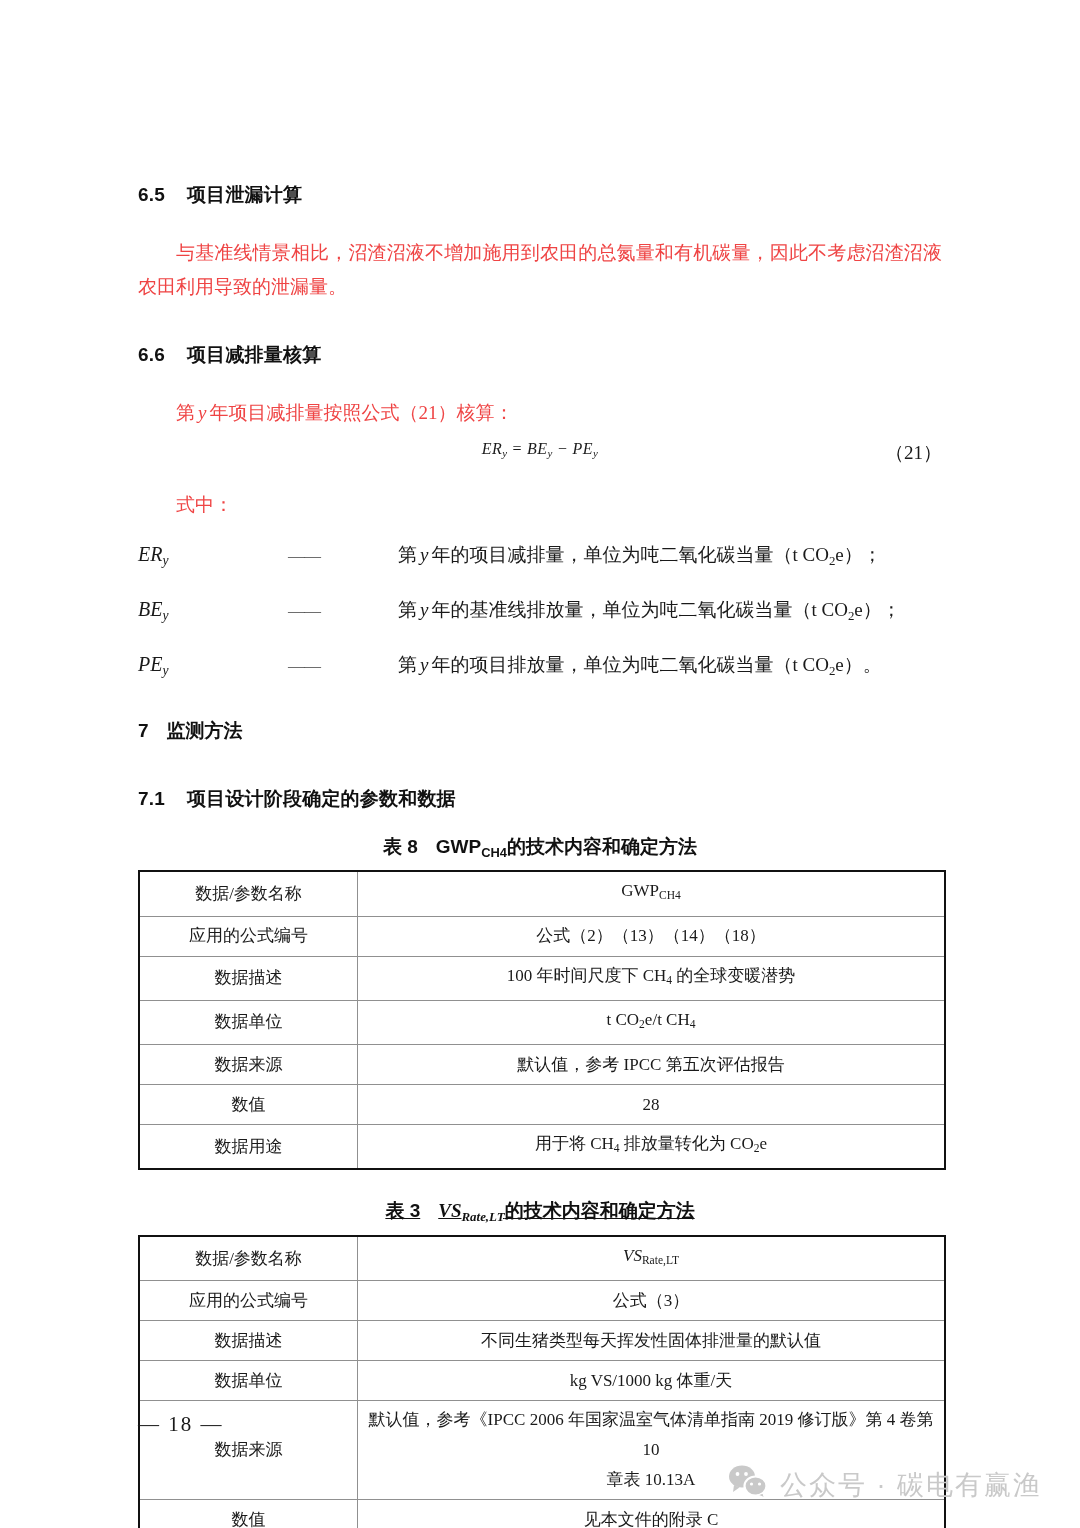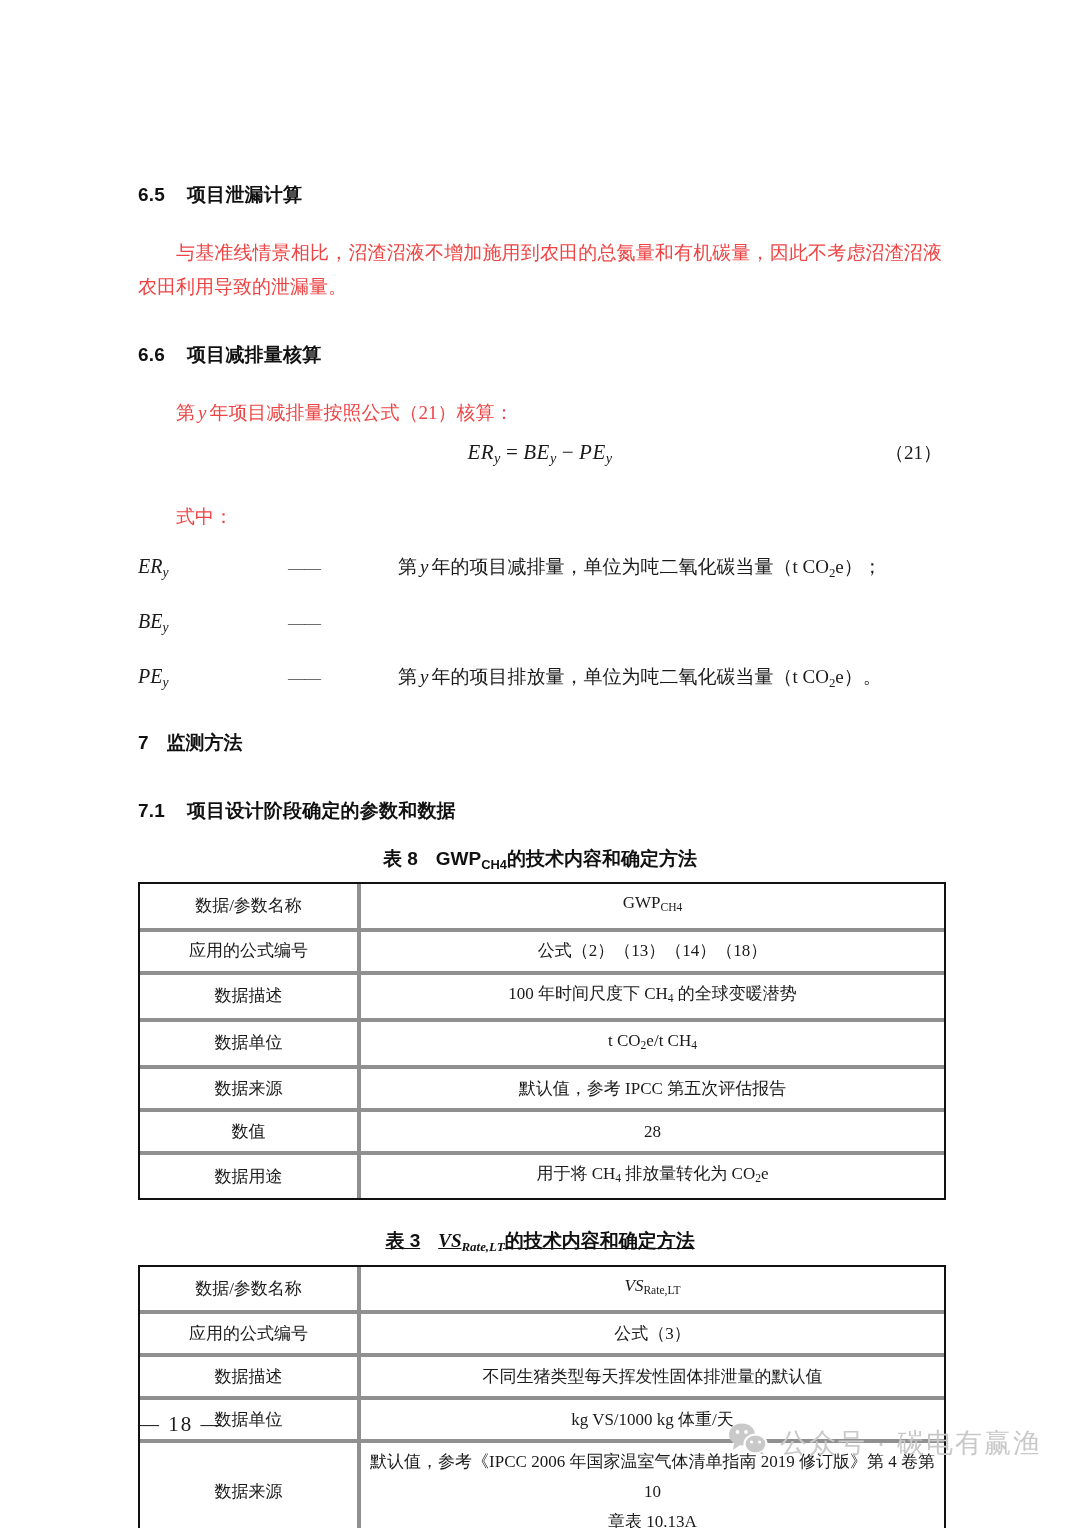--- a/index.html
+++ b/index.html
@@ -62,21 +62,21 @@
   .formula-row {
     position: relative;
     height: 40px;
     font-size: 20px;
   }
   .formula {
     position: absolute;
     left: 0; right: 0;
     text-align: center;
     font-style: italic;
-    font-size: 21px;
+    font-size: 16px;
     letter-spacing: 0.5px;
   }
   .formula .eqop { font-style: normal; padding: 0 5px; }
   .eqnum {
     position: absolute;
     right: 0;
     font-size: 19px;
     font-style: normal;
   }
 
@@ -115,21 +115,21 @@
   .tcap .vs { font-family: "Liberation Serif", serif; font-style: italic; font-weight: bold; }
 
   
   table.doc {
     border-collapse: collapse;
     width: 804px;
     table-layout: fixed;
     font-size: 17px;
   }
   table.doc td {
-    border: 4px solid #d946ef;
+    border: 1px solid #d946ef;
     text-align: center;
     vertical-align: middle;
     padding: 4px 6px;
     line-height: 30px;
     color: #1a1a1a;
   }
   table.doc td.lab { width: 205px; }
   table.doc tr td { height: 31px; }
   table.doc tr.tall td { height: 63px; }
   .tblwrap {
@@ -154,21 +154,21 @@
     left: 138px;
     top: 1412px;
     font-size: 21px;
     color: #1a1a1a;
     letter-spacing: 2px;
   }
 
   .watermark {
     position: absolute;
     right: 38px;
-    top: 1422px;
+    top: 1464px;
     display: flex;
     align-items: center;
     gap: 12px;
     color: #c9c9c9;
     font-family: "Liberation Sans", "DejaVu Sans", sans-serif;
     font-size: 27px;
     letter-spacing: 2px;
     user-select: none;
   }
   .wechat-icon { display: block; }
@@ -193,31 +193,32 @@
       <span>第</span><span class="ital" style="padding:0 3px;">y</span><span>年项目减排量按照公式（21）核算：</span>
     </div>
 
     <div class="formula-row" style="margin-top:10px;">
       <div class="formula">
         <span>ER</span><sub>y</sub><span class="eqop">=</span><span>BE</span><sub>y</sub><span class="eqop">−</span><span>PE</span><sub>y</sub>
       </div>
       <div class="eqnum">（21）</div>
     </div>
 
-    <div class="para indent" style="margin-top:20px; text-indent:38px;">式中：</div>
+    <div class="para indent" style="margin-top:8px; text-indent:38px;">式中：</div>
 
     <div class="deflist" style="margin-top:0px;">
       <div class="defrow">
         <div class="defsym"><span>ER</span><sub>y</sub></div>
         <div class="defdash">——</div>
         <div class="deftext"><span>第</span><span class="ital" style="padding:0 3px;">y</span><span>年的项目减排量，单位为吨二氧化碳当量（t CO</span><sub>2</sub><span>e）；</span></div>
       </div>
       <div class="defrow">
         <div class="defsym"><span>BE</span><sub>y</sub></div>
         <div class="defdash">——</div>
+        <div class="deftext"><span>第</span><span class="ital" style="padding:0 3px;">y</span><span>年的基准线排放量，单位为吨二氧化碳当量（t CO</span><sub>2</sub><span>e）；</span></div>
       </div>
       <div class="defrow">
         <div class="defsym"><span>PE</span><sub>y</sub></div>
         <div class="defdash">——</div>
         <div class="deftext"><span>第</span><span class="ital" style="padding:0 3px;">y</span><span>年的项目排放量，单位为吨二氧化碳当量（t CO</span><sub>2</sub><span>e）。</span></div>
       </div>
     </div>
 
     <div class="h1" style="margin-top:32px;">
       <span class="num">7</span><span>监测方法</span>

